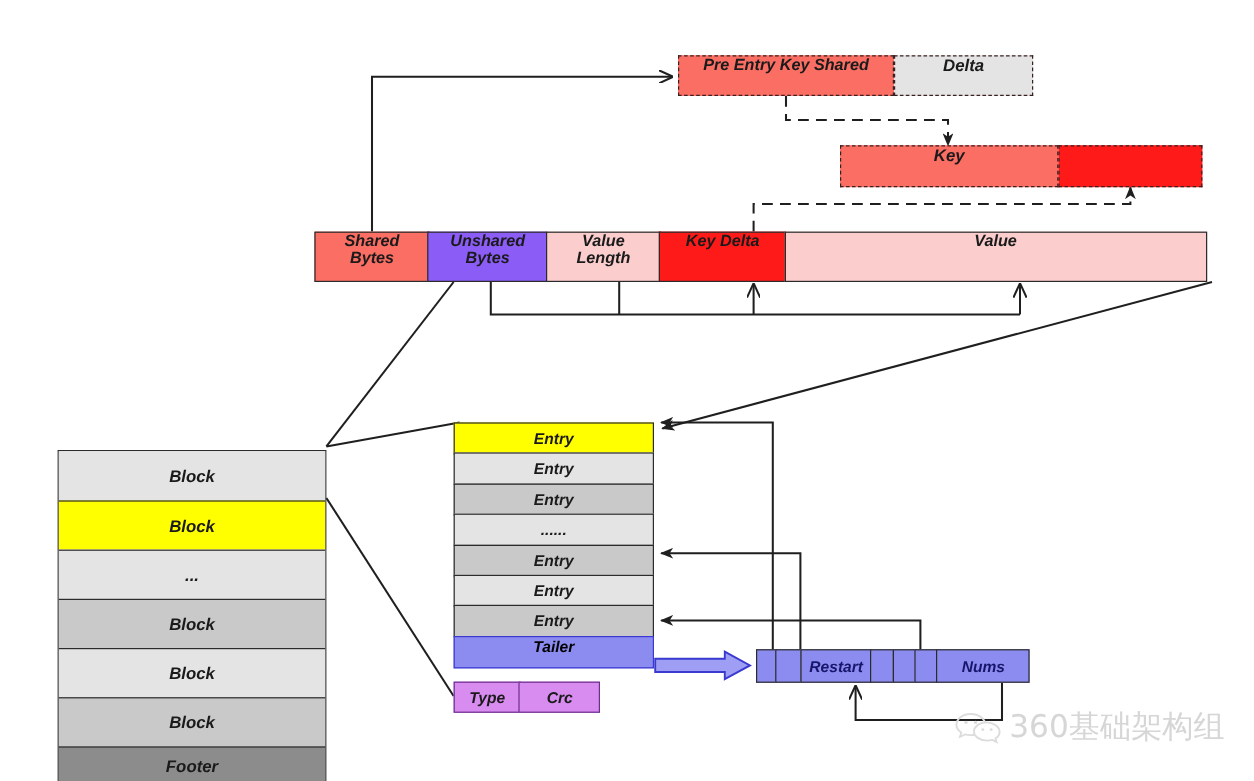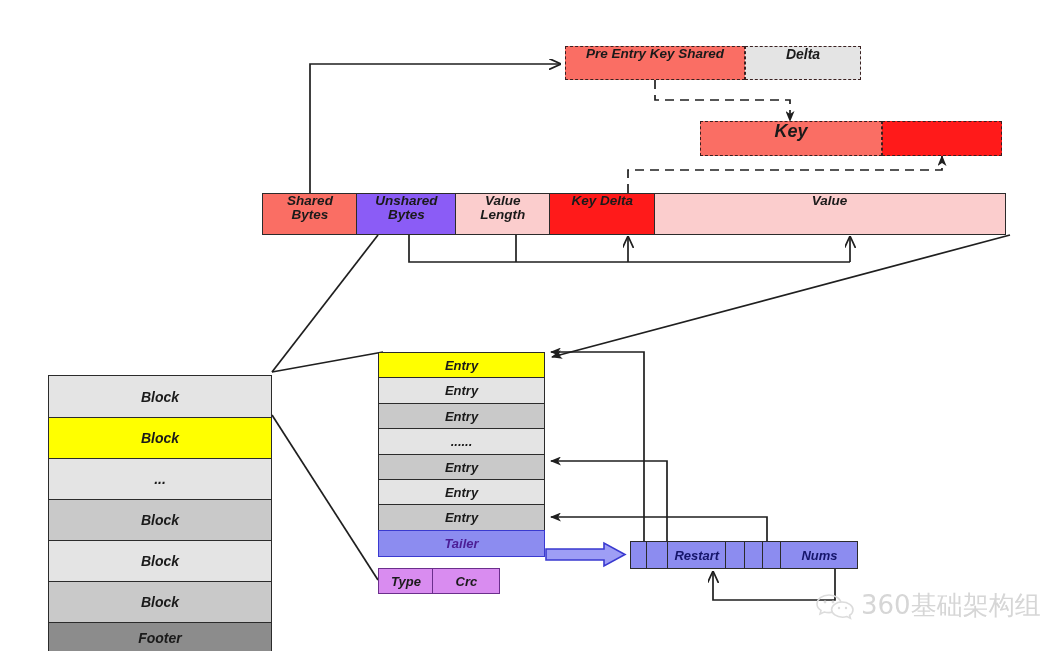--- a/index.html
+++ b/index.html
@@ -72,21 +72,21 @@
     </g>
   </svg>
 
   <div class="box dashed" style="left:565px;top:46px;width:180px;height:34px;background:#FA6E64;font-size:13.5px;">
     <span>Pre Entry Key Shared</span>
   </div>
   <div class="box dashed" style="left:745px;top:46px;width:116px;height:34px;background:#E4E4E4;font-size:14px;">
     <span>Delta</span>
   </div>
 
-  <div class="box dashed" style="left:700px;top:121px;width:182px;height:35px;background:#FA6E64;font-size:18px;">
+  <div class="box dashed" style="left:700px;top:121px;width:182px;height:35px;background:#FA6E64;font-size:14px;">
     <span>Key</span>
   </div>
   <div class="box dashed" style="left:882px;top:121px;width:120px;height:35px;background:#FF1A1A;font-size:14px;">
     <span></span>
   </div>
 
   <div id="entry-record" style="position:absolute;left:262px;top:193px;"><div class="box lbl2" style="position: relative; display: inline-flex; vertical-align: top; width: 96px; height: 42px; background: rgb(250, 110, 100); font-size: 13.5px; margin-left: 0px;">Shared
 Bytes</div><div class="box lbl2" style="position: relative; display: inline-flex; vertical-align: top; width: 100px; height: 42px; background: #8b5cf6; font-size: 13.5px; margin-left: -1.6px;">Unshared
 Bytes</div><div class="box lbl2" style="position: relative; display: inline-flex; vertical-align: top; width: 96px; height: 42px; background: rgb(251, 205, 205); font-size: 13.5px; margin-left: -1.6px;">Value
 Length</div><div class="box lbl2" style="position: relative; display: inline-flex; vertical-align: top; width: 106px; height: 42px; background: rgb(255, 26, 26); font-size: 13.5px; margin-left: -1.6px;">Key Delta</div><div class="box lbl2" style="position: relative; display: inline-flex; vertical-align: top; width: 352px; height: 42px; background: rgb(251, 205, 205); font-size: 13.5px; margin-left: -1.6px;">Value</div></div>
@@ -131,21 +131,21 @@
       </div>
       <div style="box-sizing: border-box; height: 27px; background: rgb(201, 201, 201); border: 1.6px solid rgb(43, 43, 43); margin-top: -1.6px; display: flex; align-items: center; justify-content: center; font-style: italic; font-weight: bold; font-size: 13px; color: rgb(26, 26, 26);">
         <span>Entry</span>
       </div>
       <div style="box-sizing: border-box; height: 27px; background: rgb(228, 228, 228); border: 1.6px solid rgb(43, 43, 43); margin-top: -1.6px; display: flex; align-items: center; justify-content: center; font-style: italic; font-weight: bold; font-size: 13px; color: rgb(26, 26, 26);">
         <span>Entry</span>
       </div>
       <div style="box-sizing: border-box; height: 27px; background: rgb(201, 201, 201); border: 1.6px solid rgb(43, 43, 43); margin-top: -1.6px; display: flex; align-items: center; justify-content: center; font-style: italic; font-weight: bold; font-size: 13px; color: rgb(26, 26, 26);">
         <span>Entry</span>
       </div>
-      <div style="box-sizing: border-box; height: 27px; background: rgb(140, 140, 240); border: 1.6px solid rgb(58, 58, 208); margin-top: -1.6px; display: flex; align-items: center; justify-content: center; font-style: italic; font-weight: bold; font-size: 13px; color: #4c1d95;">
+      <div style="box-sizing: border-box; height: 27px; background: rgb(140, 140, 240); border: 1.6px solid rgb(58, 58, 208); margin-top: -1.6px; display: flex; align-items: flex-start; justify-content: center; font-style: italic; font-weight: bold; font-size: 13px; color: #000000;">
         <span>Tailer</span>
       </div>
     </div>
 
   <div id="tailer-fields" style="position:absolute;left:378px;top:568px;display:flex;">
       <div style="box-sizing: border-box; width: 56px; height: 26px; background: rgb(217, 140, 240); border: 1.6px solid rgb(107, 47, 140); margin-left: 0px; display: flex; align-items: center; justify-content: center; font-style: italic; font-weight: bold; font-size: 13px; color: rgb(26, 26, 26);">
         <span>Type</span>
       </div>
       <div style="box-sizing: border-box; width: 68px; height: 26px; background: rgb(217, 140, 240); border: 1.6px solid rgb(107, 47, 140); margin-left: -1.6px; display: flex; align-items: center; justify-content: center; font-style: italic; font-weight: bold; font-size: 13px; color: rgb(26, 26, 26);">
         <span>Crc</span>
@@ -169,21 +169,21 @@
         <span></span>
       </div>
       <div style="box-sizing: border-box; width: 20px; height: 28px; background: rgb(140, 140, 240); border: 1.6px solid rgb(43, 43, 43); margin-left: -1.6px; display: flex; align-items: center; justify-content: center; font-style: italic; font-weight: bold; font-size: 13px; color: rgb(22, 22, 107);">
         <span></span>
       </div>
       <div style="box-sizing: border-box; width: 78px; height: 28px; background: rgb(140, 140, 240); border: 1.6px solid rgb(43, 43, 43); margin-left: -1.6px; display: flex; align-items: center; justify-content: center; font-style: italic; font-weight: bold; font-size: 13px; color: rgb(22, 22, 107);">
         <span>Nums</span>
       </div>
     </div>
 
-  <div id="watermark" style="left:815px;top:588px;">
+  <div id="watermark" style="left:795px;top:588px;">
     <svg width="40" height="30" viewBox="0 0 40 30">
       <path d="M14,4 C7,4 2,8.2 2,13 C2,15.6 3.6,17.9 6,19.4 L5,23 L9.2,21
                C10.6,21.4 12.3,21.6 14,21.6 C21,21.6 26,17.4 26,12.8
                C26,8.2 21,4 14,4 Z" fill="none" stroke="#dcdcdc" stroke-width="1.6"></path>
       <path d="M27,11 C33,11 38,14.6 38,18.7 C38,21 36.7,23 34.6,24.3
                L35.4,27.3 L31.9,25.6 C30.4,26 29,26.2 27.6,26.2
                C21.5,26.2 16.6,22.6 16.6,18.6 C16.6,14.6 21,11 27,11 Z" fill="#ffffff" stroke="#dcdcdc" stroke-width="1.6"></path>
       <circle cx="10" cy="11" r="1.4" fill="#dcdcdc"></circle>
       <circle cx="18" cy="11" r="1.4" fill="#dcdcdc"></circle>
       <circle cx="24" cy="17" r="1.2" fill="#dcdcdc"></circle>

